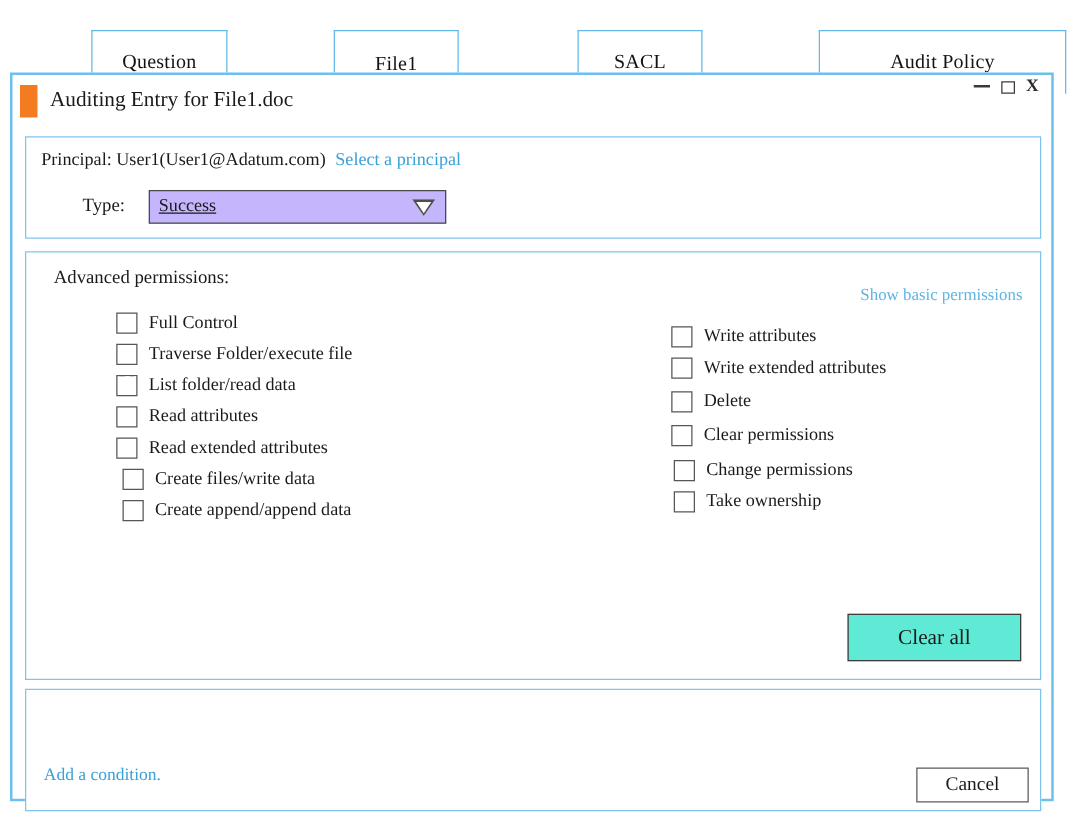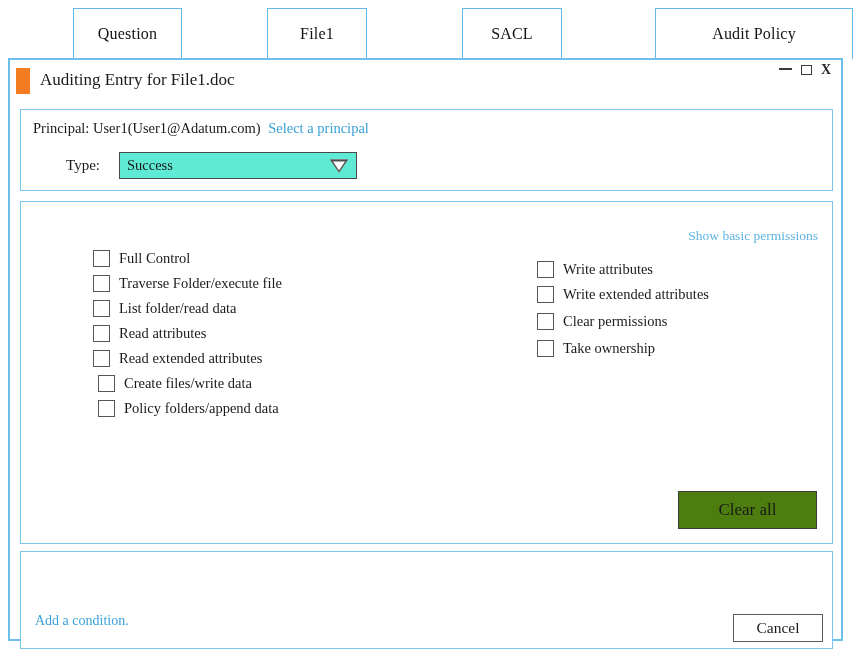--- a/index.html
+++ b/index.html
@@ -17,36 +17,36 @@
   }
 
   
   #tab-strip {
     position: absolute;
     left: 0; top: 0;
     width: 859px; height: 60px;
   }
   .tab {
     position: absolute;
-    top: 8px;
+    top: 24px;
     height: 51px;
     box-sizing: border-box;
     border: 1px solid #63b8e8;
     border-bottom: none;
     background: #ffffff;
     display: flex;
     align-items: center;
     justify-content: center;
     font-size: 16px;
     color: #131313;
     letter-spacing: .2px;
     text-align: right;
   }
   .tab.selected {
-    border-bottom: 5px solid #a16207;
+    border-bottom: 1px solid #a16207;
     height: 56px;
   }
   #tab-question { left: 73px;  width: 109px; }
   #tab-file1    { left: 267px; width: 100px; }
   #tab-sacl     { left: 462px; width: 100px; }
   #tab-audit    { left: 655px; width: 198px; }
 
   
   #dialog {
     position: absolute;
@@ -131,23 +131,24 @@
     display: flex;
     align-items: center;
     text-align: center;
   }
   #type-label { font-size: 15px; width: 72px; }
   #type-select {
     position: relative;
     width: 238px; height: 27px;
     box-sizing: border-box;
     border: 1.5px solid #4a4a4a;
-    background: #5eead4;
-    display: flex;
-    align-items: center;
+    background: #c4b5fd;
+    display: flex;
+    align-items: center;
+    text-decoration: underline;
   }
   #type-value {
     font-size: 14.5px;
     padding-left: 7px;
   }
   #type-arrow {
     position: absolute;
     right: 8px; top: 50%;
     transform: translateY(-50%);
     width: 0; height: 0;
@@ -242,21 +243,21 @@
   #perm-col-right .perm-item:nth-child(3),
   #perm-col-right .perm-item:nth-child(4) { margin-top: 3px; }
   #perm-col-right .perm-item:nth-child(5) { margin-top: 4px; }
 
   #clear-all-button {
     position: absolute;
     right: 15px; bottom: 14px;
     width: 139px; height: 38px;
     box-sizing: border-box;
     border: 1.5px solid #3d3d3d;
-    background: #4d7c0f;
+    background: #5eead4;
     display: flex;
     align-items: center;
     justify-content: center;
     font-size: 17px;
     cursor: pointer;
   }
 
   
   #panel-conditions { left: 10px; top: 491px; width: 813px; height: 98px; }
   #condition-text {
@@ -326,20 +327,21 @@
     <div id="type-row">
       <span id="type-label">Type:</span>
       <div id="type-select">
         <span id="type-value">Success</span>
         <span id="type-arrow"></span>
       </div>
     </div>
   </div>
 
   <div class="panel" id="panel-permissions">
+    <div id="permissions-heading">Advanced permissions:</div>
     <div id="link-show-basic">Show basic permissions</div>
 
     <div class="perm-col" id="perm-col-left">
       <div class="perm-item">
         <span class="cb"></span>
         <span class="lbl">Full Control</span>
       </div>
       <div class="perm-item">
         <span class="cb"></span>
         <span class="lbl">Traverse Folder/execute file</span>
@@ -355,36 +357,44 @@
       <div class="perm-item">
         <span class="cb"></span>
         <span class="lbl">Read extended attributes</span>
       </div>
       <div class="perm-item">
         <span class="cb"></span>
         <span class="lbl">Create files/write data</span>
       </div>
       <div class="perm-item">
         <span class="cb"></span>
-        <span class="lbl">Policy folders/append data</span>
+        <span class="lbl">Create append/append data</span>
       </div>
     </div>
 
     <div class="perm-col" id="perm-col-right">
       <div class="perm-item">
         <span class="cb"></span>
         <span class="lbl">Write attributes</span>
       </div>
       <div class="perm-item">
         <span class="cb"></span>
         <span class="lbl">Write extended attributes</span>
       </div>
       <div class="perm-item">
         <span class="cb"></span>
+        <span class="lbl">Delete</span>
+      </div>
+      <div class="perm-item">
+        <span class="cb"></span>
         <span class="lbl">Clear permissions</span>
+      </div>
+      <div class="perm-item">
+        <span class="cb"></span>
+        <span class="lbl">Change permissions</span>
       </div>
       <div class="perm-item">
         <span class="cb"></span>
         <span class="lbl">Take ownership</span>
       </div>
     </div>
 
     <div id="clear-all-button">Clear all</div>
   </div>
 

